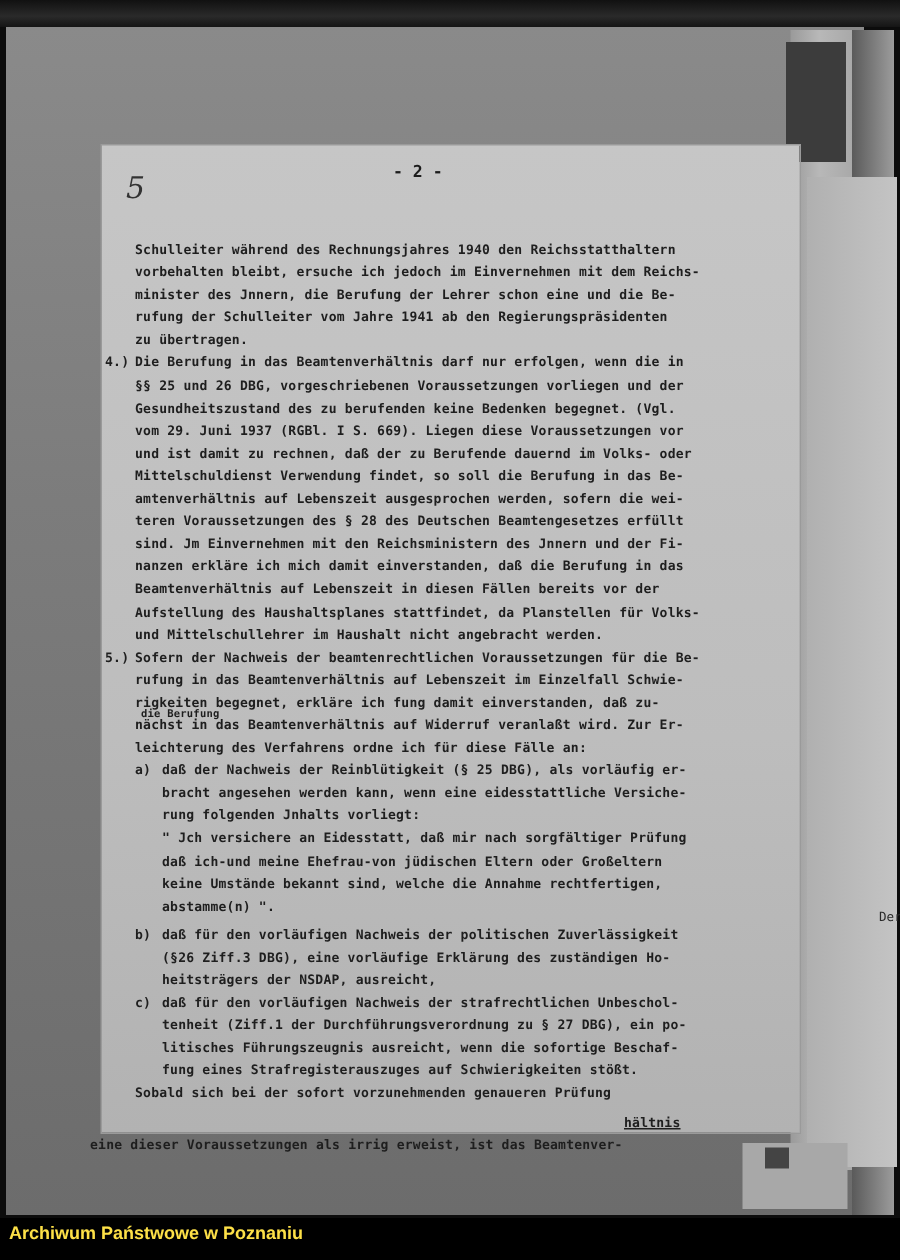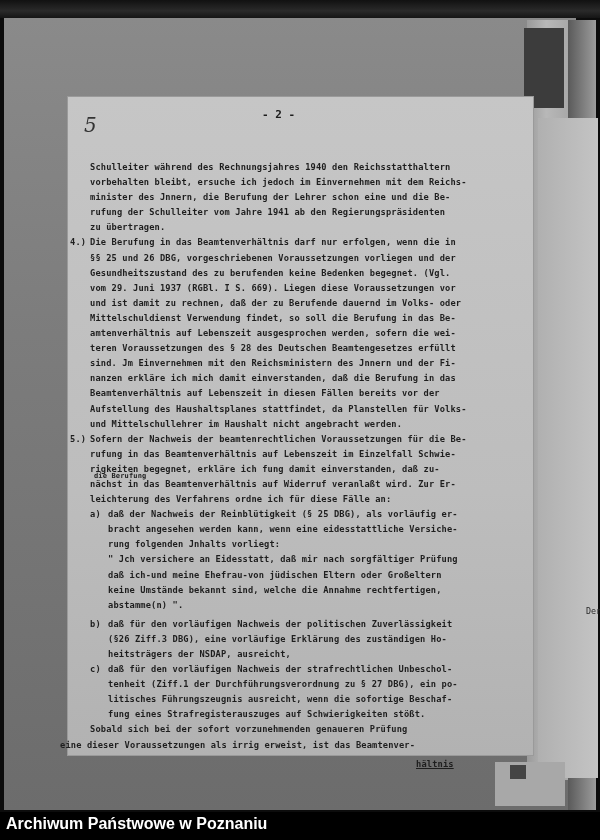--- a/index.html
+++ b/index.html
@@ -30,21 +30,21 @@
   .pagenum { position:absolute; left:262px; top:108px; font-size:11px; font-weight:bold; color:#1c1c1c; }
 
   .text { position:absolute; left:90px; top:140px; width:440px; font-size:8.7px; line-height:15.1px;
           color:#1e1e1e; font-weight:bold; letter-spacing:0.15px;margin-top:20px; }
   .line { white-space:nowrap; height:15.1px; }
   .u { text-decoration:underline; }
   .small-insert { font-size:7px; position:relative; top:-5px; }
   .gap { height:4px; }
 
   .footer { position:absolute; left:6px; top:815px; font-family:"Liberation Sans", sans-serif;
-            font-weight:bold; font-size:16px; color:#ffffff; }
+            font-weight:bold; font-size:12px; color:#fde047; }
 </style>
 </head>
 <body>
 
 <div class="scan">
   <div class="backsheet"></div>
   <div class="topedge"></div>
   <div class="rightsheet"></div>
   <div class="darkband"></div>
   <div class="rightstrip"></div>
@@ -120,19 +120,19 @@
     <div style="position:relative; padding-left:18px;">
       <span style="position:absolute; left:0; top:0;">c)</span>
       <div class="line">daß für den vorläufigen Nachweis der strafrechtlichen Unbeschol-</div>
       <div class="line">tenheit (Ziff.1 der Durchführungsverordnung zu § 27 DBG), ein po-</div>
       <div class="line">litisches Führungszeugnis ausreicht, wenn die sofortige Beschaf-</div>
       <div class="line">fung eines Strafregisterauszuges auf Schwierigkeiten stößt.</div>
     </div>
 
     <div style="position:relative; left:-30px;">
       <div class="line" style="padding-left:30px;">Sobald sich bei der sofort vorzunehmenden genaueren Prüfung</div>
+      <div class="line u" style="padding-left:356px; margin-top:4px;">hältnis</div>
       <div class="line">eine dieser Voraussetzungen als irrig erweist, ist das Beamtenver-</div>
-      <div class="line u" style="padding-left:356px; margin-top:4px;">hältnis</div>
     </div>
   </div>
 </div>
 
 <div class="footer">Archiwum Państwowe w Poznaniu</div>
 
 </body></html>

